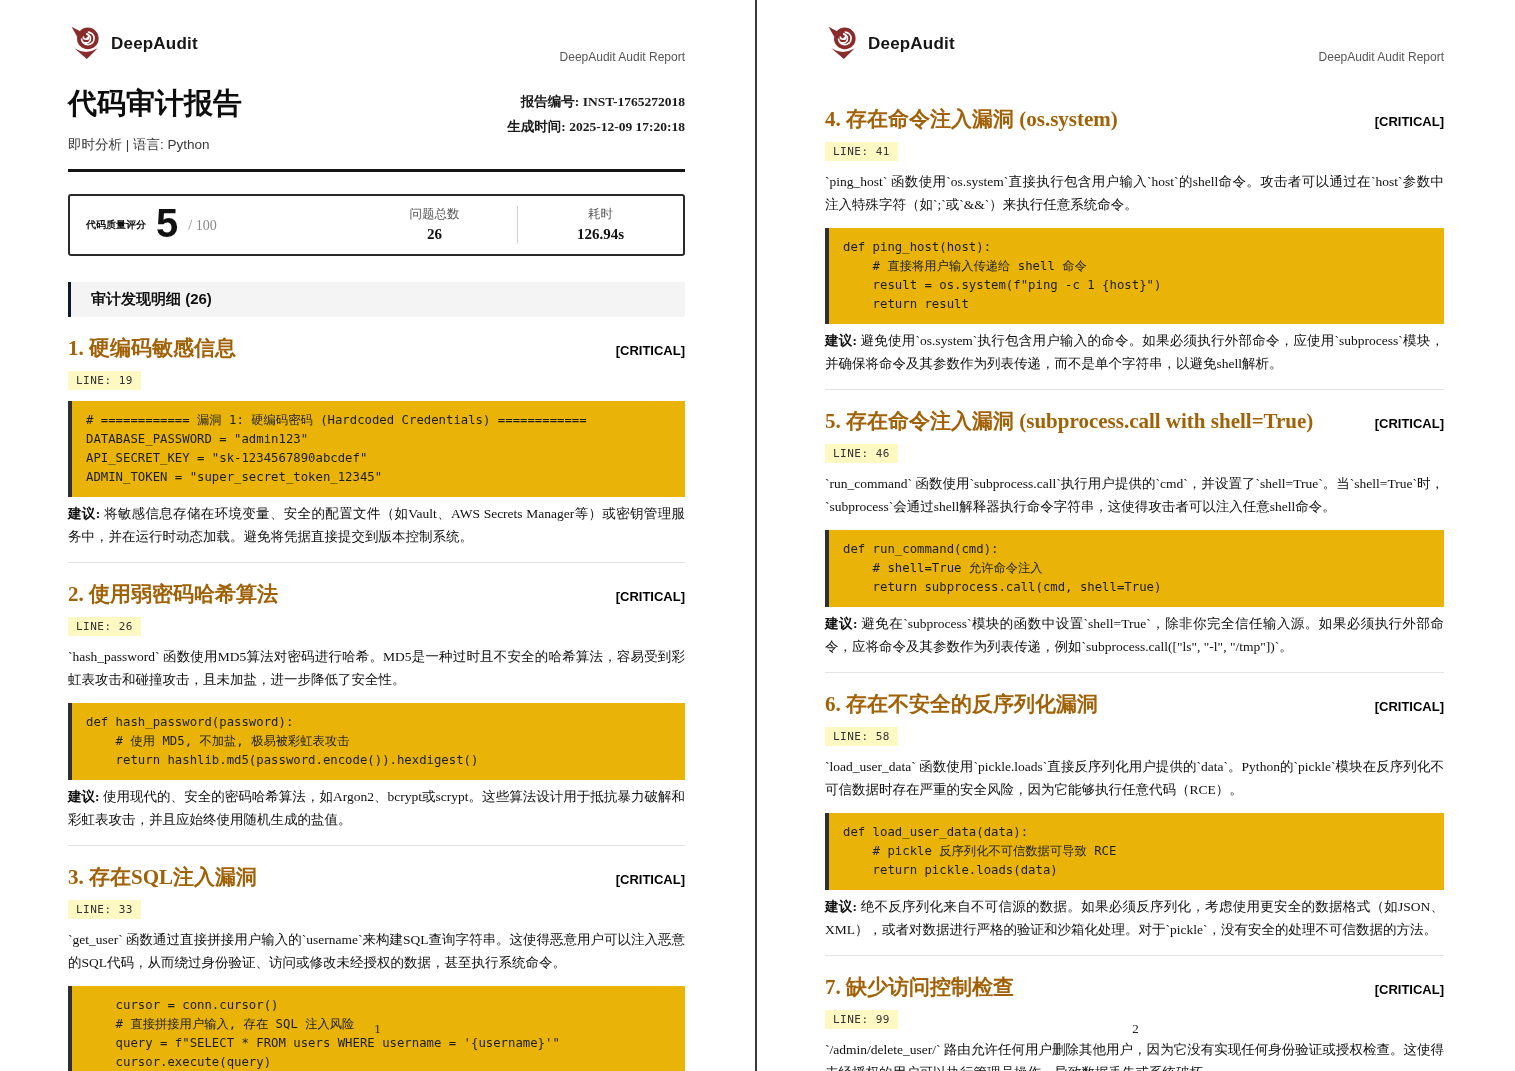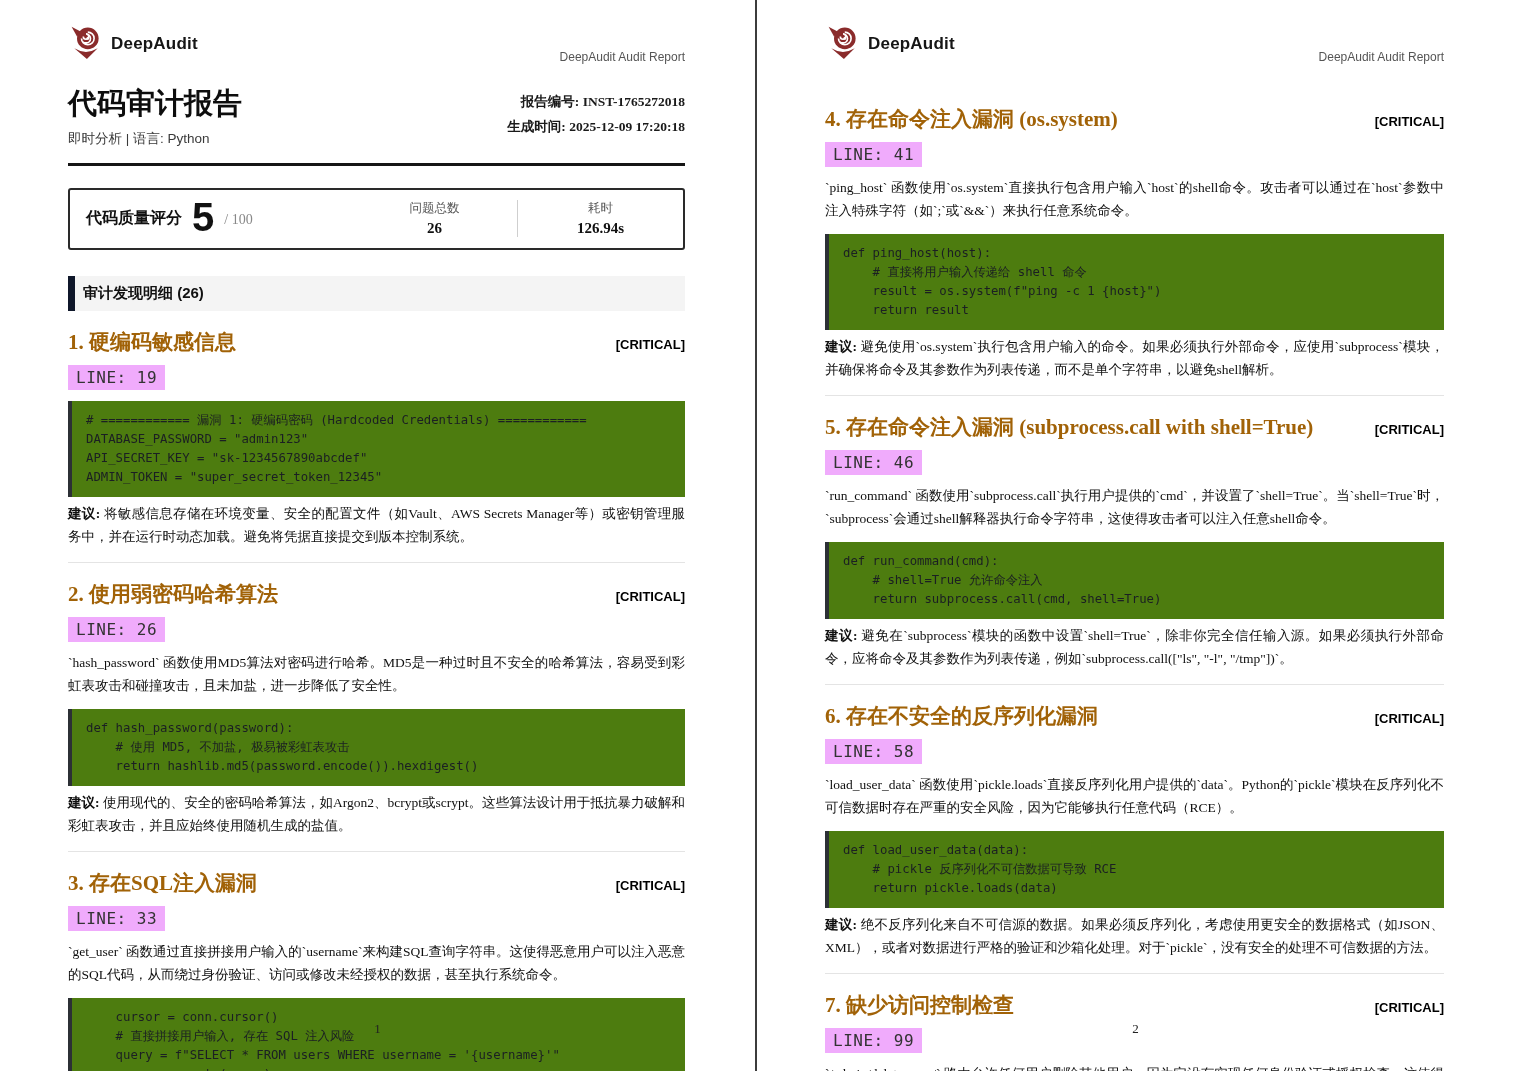--- a/index.html
+++ b/index.html
@@ -17,61 +17,61 @@
 
   
   .hdr { display:flex; justify-content:space-between; align-items:flex-end; height:42px; }
   .brand { display:flex; align-items:center; gap:7px; }
   .brand-name { font-family:"Liberation Sans", sans-serif; font-weight:bold; font-size:17px; color:#161616; letter-spacing:.2px; }
   .hdr-right { font-family:"Liberation Sans", sans-serif; font-size:12px; color:#555; }
 
   
   .title-row { display:flex; justify-content:space-between; align-items:flex-start; margin-top:24px; }
   .rpt-title { font-family:"Liberation Sans", sans-serif; font-weight:bold; font-size:29px; color:#0d0d0d; line-height:1.1; }
-  .rpt-sub { font-family:"Liberation Sans", sans-serif; font-size:13.5px; color:#3a3a3a; margin-top:10px; }
+  .rpt-sub { font-family:"Liberation Sans", sans-serif; font-size:13.5px; color:#3a3a3a; margin-top:16px; }
   .meta { text-align:right; font-size:13.5px; line-height:1.85; color:#1a1a1a; font-weight:bold; margin-top:2px; }
 
   .rule { border:none; border-top:3px solid #151515; margin-top:15px; }
 
   
   .scorebox {
     margin-top:22px; height:62px; border:2px solid #2a2a2a; border-radius:3px;
     display:flex; align-items:center;
   }
   .score-left { flex:0 0 46%; display:flex; align-items:center; padding-left:16px; gap:10px; }
-  .score-label { font-family:"Liberation Serif", serif; font-weight:bold; font-size:16px;text-align:right; }
+  .score-label { font-family:"Liberation Serif", serif; font-weight:bold; font-size:10px;text-align:right; }
   .score-big { font-family:"Liberation Sans", sans-serif; font-weight:bold; font-size:40px; line-height:1; margin-top:-4px; }
   .score-max { font-size:14px; color:#888; margin-top:2px; }
   .stat { flex:1; text-align:center; }
   .stat + .stat { border-left:1px solid #cfcfcf; }
   .stat .s-label { font-size:12.5px; color:#555; }
   .stat .s-value { font-size:15px; font-weight:bold; margin-top:3px; color:#111; }
 
   
   .section-hd {
-    margin-top:26px; background:#f4f4f4; border-left:7px solid #0f172a;
-    padding:8px 8px; font-family:"Liberation Sans", sans-serif;
+    margin-top:26px; background:#f4f4f4; border-left:3px solid #0f172a;
+    padding:8px 20px; font-family:"Liberation Sans", sans-serif;
     font-weight:bold; font-size:15px; color:#111;
   }
 
   
   .findings { }
   .finding { padding:17px 0 13px; }
   .finding + .finding { border-top:1px solid #e4e4e4; }
   .f-head { display:flex; justify-content:space-between; align-items:baseline; }
   .f-title { font-family:Liberation Serif, serif; font-weight:bold; font-size:21px; color:#a16207; }
   .f-sev { font-family:"Liberation Sans", sans-serif; font-weight:bold; font-size:13px; color:#000; }
   .f-line {
-    display:inline-block; margin-top:9px; background:#f0abfc; color:#333;
-    font-family:"DejaVu Sans Mono", monospace; font-size:16px; padding:3px 8px;
+    display:inline-block; margin-top:9px; background:#fef9c3; color:#333;
+    font-family:"DejaVu Sans Mono", monospace; font-size:11px; padding:3px 8px;
     letter-spacing:.5px;
   }
   .f-desc { margin-top:10px; font-size:13.5px; line-height:1.7; text-align:justify; color:#0f0f0f; }
   .f-code {
-    margin-top:11px; background:#4d7c0f; border-left:4px solid #2c3035;
+    margin-top:11px; background:#eab308; border-left:4px solid #2c3035;
     padding:10px 14px; font-family:"DejaVu Sans Mono", monospace;
     font-size:12.3px; line-height:1.55; color:#1b1f23; white-space:pre; overflow:hidden;
   }
   .f-sugg { margin-top:6px; font-size:13.5px; line-height:1.7; text-align:justify; color:#0f0f0f; }
   .f-sugg-label { font-weight:bold; }
 
   .pageno {
     position:absolute; bottom:34px; left:0; right:0; text-align:center;
     font-size:13px; color:#222;
   }

